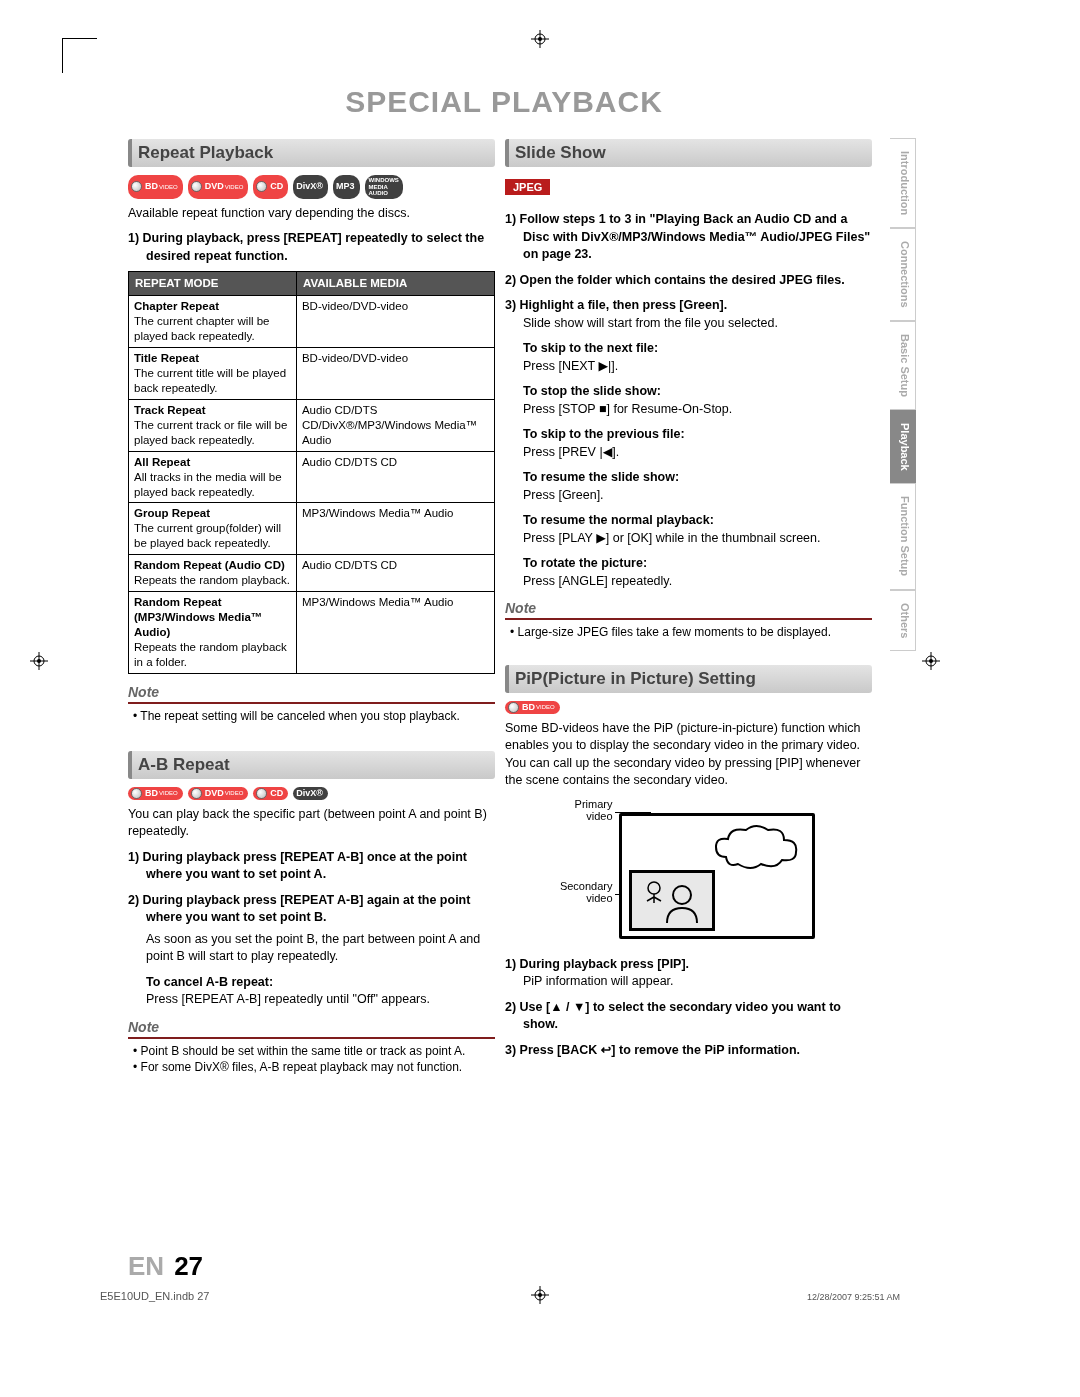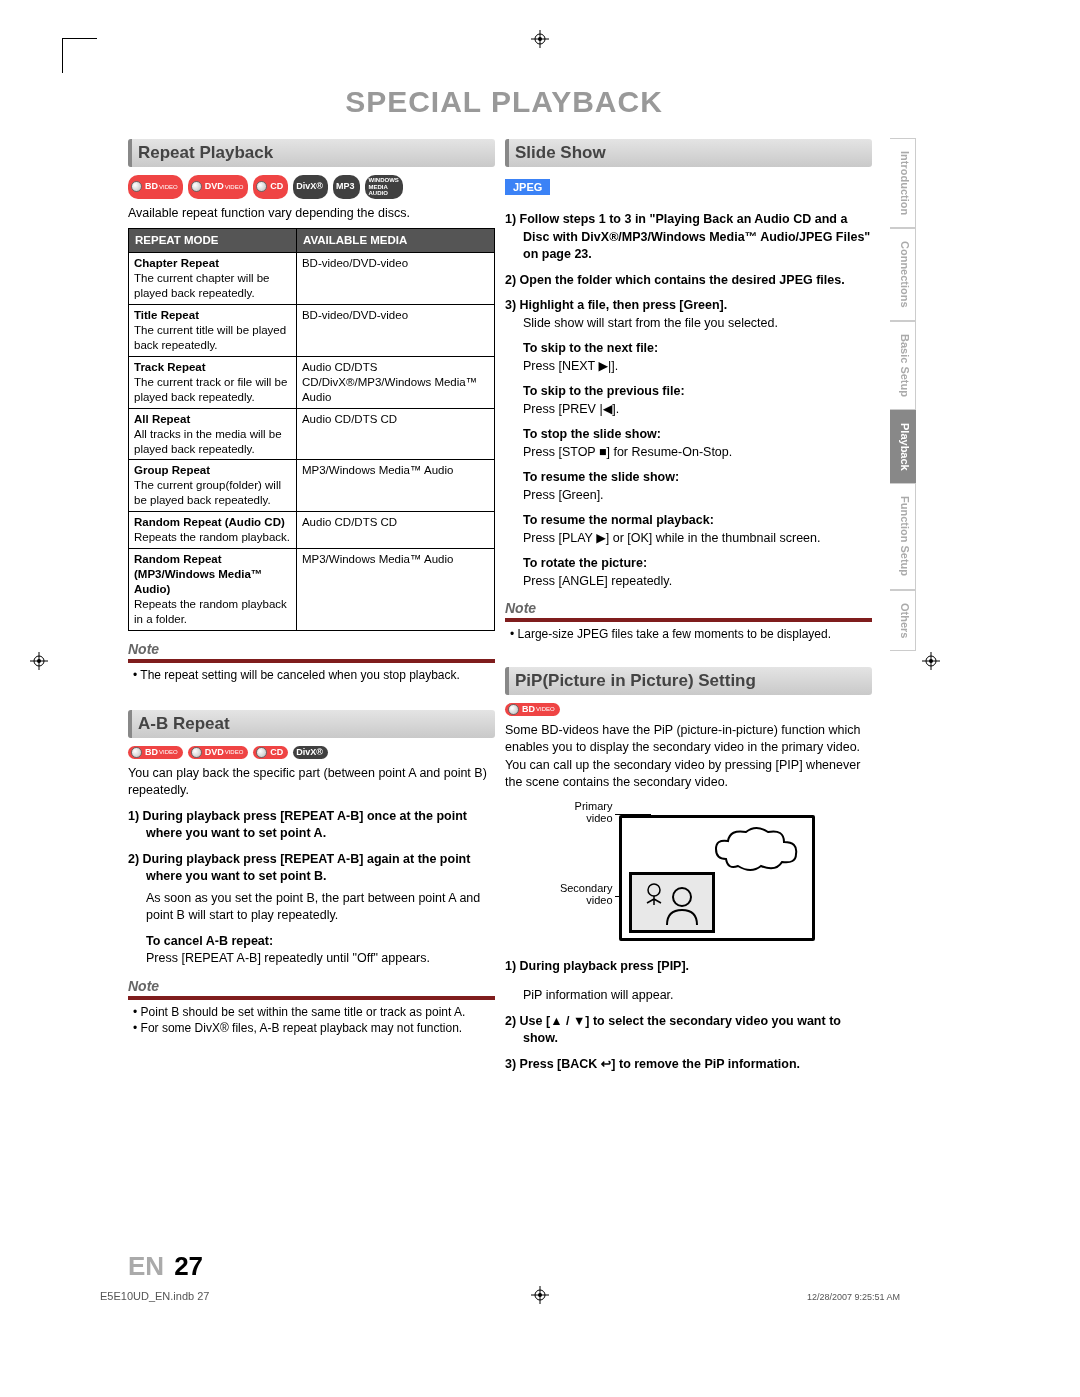--- a/index.html
+++ b/index.html
@@ -20,24 +20,24 @@
 .badge.gray{background:#404040;color:#fff}
 .badge .disc{width:11px;height:11px;border-radius:50%;background:radial-gradient(circle at 35% 35%,#fff,#bbb);margin-right:3px;border:1px solid #666;box-sizing:border-box}
 .badge .sub{font-size:6px;font-weight:400;margin-left:1px}
 p.body{font-size:12.5px;line-height:1.4;margin:6px 0}
 .step-bold{font-weight:700;font-size:12.5px;line-height:1.4;margin:8px 0 4px;padding-left:18px;text-indent:-18px}
 .step-text{font-size:12.5px;line-height:1.4;margin:0 0 6px;padding-left:18px}
 table.repeat{width:100%;border-collapse:collapse;font-size:11.5px;line-height:1.3;margin:6px 0}
 table.repeat th{background:#555;color:#fff;text-align:left;padding:4px 6px;font-size:11.5px;font-weight:700;border:1px solid #000}
 table.repeat td{border:1px solid #000;padding:3px 5px;vertical-align:top}
 table.repeat td.mode .t{font-weight:700;display:block}
-.note-hdr{font-style:italic;font-weight:700;font-size:14px;color:#666;border-bottom:4px solid #7f1d1d;margin:10px 0 4px;padding-bottom:2px}
+.note-hdr{font-style:italic;font-weight:700;font-size:14px;color:#666;border-bottom:2px solid #7f1d1d;margin:10px 0 4px;padding-bottom:2px}
 .note-body{font-size:12px;line-height:1.4;margin:0;padding-left:14px;text-indent:-9px}
 .note-body::before{content:"• ";}
-.jpeg-badge{display:inline-block;background:#3b82f6;color:#fff;font-size:11px;font-weight:700;padding:2px 8px;margin:4px 0 8px}
+.jpeg-badge{display:inline-block;background:#b91c1c;color:#fff;font-size:11px;font-weight:700;padding:2px 8px;margin:4px 0 8px}
 .sub-item{font-size:12.5px;line-height:1.4;margin:8px 0 2px;padding-left:18px}
 .sub-item .b{font-weight:700;display:block}
 .sidebar-tabs{position:absolute;top:138px;right:164px;width:26px;display:flex;flex-direction:column;gap:0}
 .tab{writing-mode:vertical-rl;font-size:11px;color:#aaa;padding:12px 4px;border:1px solid #ccc;border-left:none;text-align:center;font-weight:700;background:#fff}
 .tab.active{background:#888;color:#fff;border-color:#888}
 .footer{position:absolute;bottom:40px;left:128px;width:752px;display:flex;justify-content:flex-start;align-items:center;gap:10px}
 .footer .lang{font-size:26px;font-weight:700;color:#aaa}
 .footer .pnum{font-size:26px;font-weight:700;color:#000}
 .meta-left{position:absolute;bottom:20px;left:100px;font-size:11px;color:#555}
 .meta-right{position:absolute;bottom:20px;right:180px;font-size:9px;color:#555}
@@ -100,20 +100,21 @@
         <div class="section-hdr">Repeat Playback</div>
         <div class="badges">
           <span class="badge dark"><span class="disc"></span>BD<span class="sub">VIDEO</span></span>
           <span class="badge dark"><span class="disc"></span>DVD<span class="sub">VIDEO</span></span>
           <span class="badge dark"><span class="disc"></span>CD</span>
           <span class="badge gray">DivX®</span>
           <span class="badge gray">MP3</span>
           <span class="badge gray" style="font-size:6px;line-height:1.1;padding:2px 4px">WINDOWS<br>MEDIA<br>AUDIO</span>
         </div>
         <p class="body">Available repeat function vary depending the discs.</p>
+        <p class="step-bold">1) During playback, press [REPEAT] repeatedly to select the desired repeat function.</p>
 
         <table class="repeat">
           <tbody>
               <tr>
             <th>REPEAT MODE</th>
             <th>AVAILABLE MEDIA</th>
           </tr>
           <tr>
                 <td class="mode"><span class="t">Chapter Repeat</span><span>The current chapter will be played back repeatedly.</span></td>
                 <td>BD-video/DVD-video</td>
@@ -168,22 +169,22 @@
 
       <div class="col">
         <div class="section-hdr">Slide Show</div>
         <span class="jpeg-badge">JPEG</span>
         <p class="step-bold">1) Follow steps 1 to 3 in "Playing Back an Audio CD and a Disc with DivX®/MP3/Windows Media™ Audio/JPEG Files" on page 23.</p>
         <p class="step-bold">2) Open the folder which contains the desired JPEG files.</p>
         <p class="step-bold" style="margin-bottom:0">3) Highlight a file, then press [Green].</p>
         <p class="step-text">Slide show will start from the file you selected.</p>
 
         <div class="sub-item"><span class="b">To skip to the next file:</span><span>Press [NEXT ▶|].</span></div>
+        <div class="sub-item"><span class="b">To stop the slide show:</span><span>Press [STOP ■] for Resume-On-Stop.</span></div>
         <div class="sub-item"><span class="b">To skip to the previous file:</span><span>Press [PREV |◀].</span></div>
-        <div class="sub-item"><span class="b">To stop the slide show:</span><span>Press [STOP ■] for Resume-On-Stop.</span></div>
         <div class="sub-item"><span class="b">To resume the slide show:</span><span>Press [Green].</span></div>
         <div class="sub-item"><span class="b">To resume the normal playback:</span><span>Press [PLAY ▶] or [OK] while in the thumbnail screen.</span></div>
         <div class="sub-item"><span class="b">To rotate the picture:</span><span>Press [ANGLE] repeatedly.</span></div>
 
         <div class="note-hdr">Note</div>
         <p class="note-body">Large-size JPEG files take a few moments to be displayed.</p>
 
         <div class="section-hdr" style="margin-top:24px">PiP(Picture in Picture) Setting</div>
         <div class="badges">
           <span class="badge dark"><span class="disc"></span>BD<span class="sub">VIDEO</span></span>
@@ -203,21 +204,21 @@
           <div class="sq">
             <svg width="80" height="55">
                 <circle cx="50" cy="22" r="9" fill="none" stroke="#000" stroke-width="2"></circle>
                 <path d="M35 50 Q35 35 50 35 Q65 35 65 50" fill="none" stroke="#000" stroke-width="2"></path>
                 <circle cx="22" cy="15" r="6" fill="none" stroke="#000" stroke-width="1.5"></circle>
                 <path d="M22 21 L22 30 M22 24 L15 28 M22 24 L29 28" stroke="#000" stroke-width="1.5" fill="none"></path>
               </svg>
           </div>
         </div>
 
-        <p class="step-bold" style="margin-bottom:12px">1) During playback press [PIP].</p>
+        <p class="step-bold" style="margin-bottom:0">1) During playback press [PIP].</p>
         <p class="step-text">PiP information will appear.</p>
         <p class="step-bold">2) Use [▲ / ▼] to select the secondary video you want to show.</p>
         <p class="step-bold">3) Press [BACK ↩] to remove the PiP information.</p>
       </div>
     </div>
   </div>
 
   <div class="sidebar-tabs">
     <div class="tab">Introduction</div>
     <div class="tab">Connections</div>

